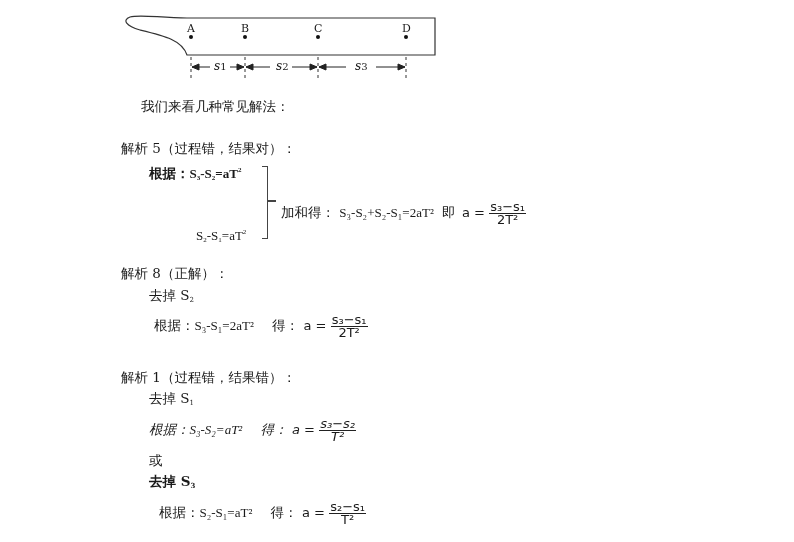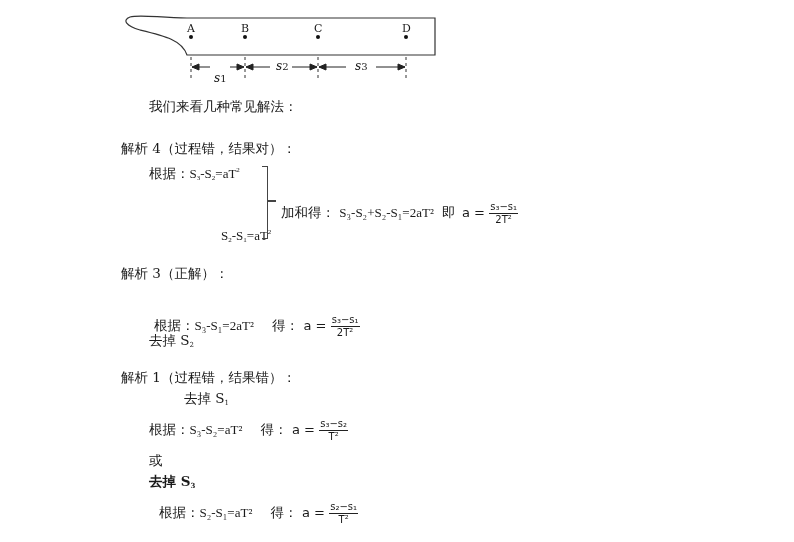--- a/index.html
+++ b/index.html
@@ -5,21 +5,21 @@
   html, body { margin: 0; padding: 0; background: #ffffff; }
   body { width: 794px; height: 542px; position: relative; overflow: hidden;
          font-family: "DejaVu Serif", "Liberation Serif", serif; color: #1a1a1a; }
   .abs { position: absolute; white-space: nowrap; }
   .t { font-size: 13.5px; line-height: 16px; }
   .m { font-family: "Liberation Serif", "DejaVu Serif", serif; font-size: 13px; }
   sub, sup { font-size: 7px; }
   sub { vertical-align: -2px; }
   sup { vertical-align: 6px; }
   .frac { display: inline-block; vertical-align: middle; text-align: center;
-          font-family: "DejaVu Sans", "Liberation Sans", sans-serif; font-size: 10px; line-height: 10px; }
+          font-family: "DejaVu Sans", "Liberation Sans", sans-serif; font-size: 13px; line-height: 10px; }
   .frac .num { display: block; border-bottom: 1px solid #222; padding: 0 1px 1px; }
   .frac .den { display: block; padding-top: 1px; }
   .eq { font-family: "DejaVu Sans", "Liberation Sans", sans-serif; font-size: 13px; }
   .brace { position: absolute; border: 1.5px solid #444; border-left: none; }
   .tick { position: absolute; width: 8px; height: 1.5px; background: #444; }
 </style>
 </head>
 <body>
 
 <svg class="abs" style="left:0;top:0" width="794" height="90">
@@ -48,55 +48,55 @@
     <line x1="319" y1="67" x2="346" y2="67"></line>
     <polygon points="319,67 326,64 326,70"></polygon>
     <line x1="376" y1="67" x2="405" y2="67"></line>
     <polygon points="405,67 398,64 398,70"></polygon>
   </g>
 </svg>
 <span class="abs" style="left:187px;top:22px;font-size:11px;">A</span>
 <span class="abs" style="left:241px;top:22px;font-size:11px;">B</span>
 <span class="abs" style="left:314px;top:22px;font-size:11px;">C</span>
 <span class="abs" style="left:402px;top:22px;font-size:11px;">D</span>
-<span class="abs" style="left:214px;top:71px;font-size:12px;font-style:italic;"><span>s</span><span style="font-style:normal;font-size:10px;">1</span></span>
+<span class="abs" style="left:214px;top:59px;font-size:12px;font-style:italic;"><span>s</span><span style="font-style:normal;font-size:10px;">1</span></span>
 <span class="abs" style="left:276px;top:59px;font-size:12px;font-style:italic;"><span>s</span><span style="font-style:normal;font-size:10px;">2</span></span>
 <span class="abs" style="left:355px;top:59px;font-size:12px;font-style:italic;"><span>s</span><span style="font-style:normal;font-size:10px;">3</span></span>
 
-<div class="abs t" style="left:149px;top:98px;">我们来看几种常见解法：</div>
+<div class="abs t" style="left:141px;top:98px;">我们来看几种常见解法：</div>
 
-<div class="abs t" style="left:121px;top:140px;">解析 4（过程错，结果对）：</div>
-<div class="abs t" style="left:149px;top:162px;">
+<div class="abs t" style="left:121px;top:140px;">解析 5（过程错，结果对）：</div>
+<div class="abs t" style="left:149px;top:162px;font-weight:bold;">
   <span>根据：</span><span class="m"><span>S</span><sub>3</sub><span>-</span><span>S</span><sub>2</sub><span>=aT</span><sup>2</sup></span>
 </div>
-<div class="abs t m" style="left:196px;top:224px;margin-left:25px;">
+<div class="abs t m" style="left:196px;top:224px;">
   <span>S</span><sub>2</sub><span>-</span><span>S</span><sub>1</sub><span>=aT</span><sup>2</sup>
 </div>
 <div class="brace" style="left:262px;top:166px;width:5px;height:71px;"></div>
 <div class="tick" style="left:268px;top:200px;"></div>
 <div class="abs t" style="left:281px;top:202px;">
   <span>加和得：</span>
   <span class="m">S₃-S₂+S₂-S₁=2aT²</span>
   <span style="margin-left:4px;">即</span>
   <span class="eq" style="margin-left:2px;">a =</span>
   <span class="frac"><span class="num">s₃−s₁</span><span class="den">2T²</span></span>
 </div>
 
-<div class="abs t" style="left:121px;top:265px;">解析 3（正解）：</div>
-<div class="abs t" style="left:149px;top:287px;margin-top:45px;"><span>去掉 S</span><sub>2</sub></div>
+<div class="abs t" style="left:121px;top:265px;">解析 8（正解）：</div>
+<div class="abs t" style="left:149px;top:287px;"><span>去掉 S</span><sub>2</sub></div>
 <div class="abs t" style="left:154px;top:315px;">
   <span>根据：</span><span class="m">S₃-S₁=2aT²</span>
   <span style="margin-left:14px;">得：</span>
   <span class="eq">a =</span>
   <span class="frac"><span class="num">s₃−s₁</span><span class="den">2T²</span></span>
 </div>
 
 <div class="abs t" style="left:121px;top:369px;">解析 1（过程错，结果错）：</div>
-<div class="abs t" style="left:149px;top:390px;margin-left:35px;"><span>去掉 S</span><sub>1</sub></div>
-<div class="abs t" style="left:149px;top:419px;">
+<div class="abs t" style="left:149px;top:390px;"><span>去掉 S</span><sub>1</sub></div>
+<div class="abs t" style="left:149px;top:419px;font-style:italic;">
   <span>根据：</span><span class="m">S₃-S₂=aT²</span>
   <span style="margin-left:14px;">得：</span>
   <span class="eq">a =</span>
   <span class="frac"><span class="num">s₃−s₂</span><span class="den">T²</span></span>
 </div>
 <div class="abs t" style="left:149px;top:452px;">或</div>
 <div class="abs t" style="left:149px;top:473px;font-weight:bold;"><span>去掉 S</span><sub>3</sub></div>
 <div class="abs t" style="left:159px;top:502px;">
   <span>根据：</span><span class="m">S₂-S₁=aT²</span>
   <span style="margin-left:14px;">得：</span>

